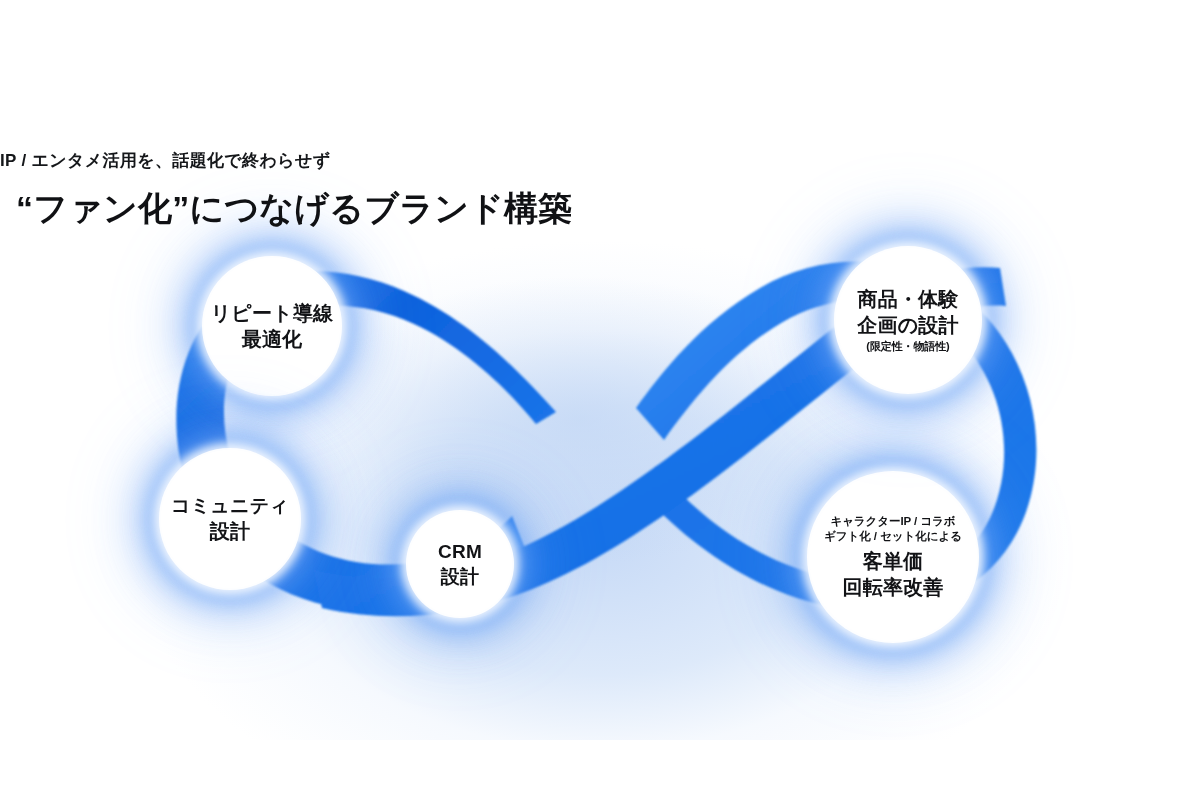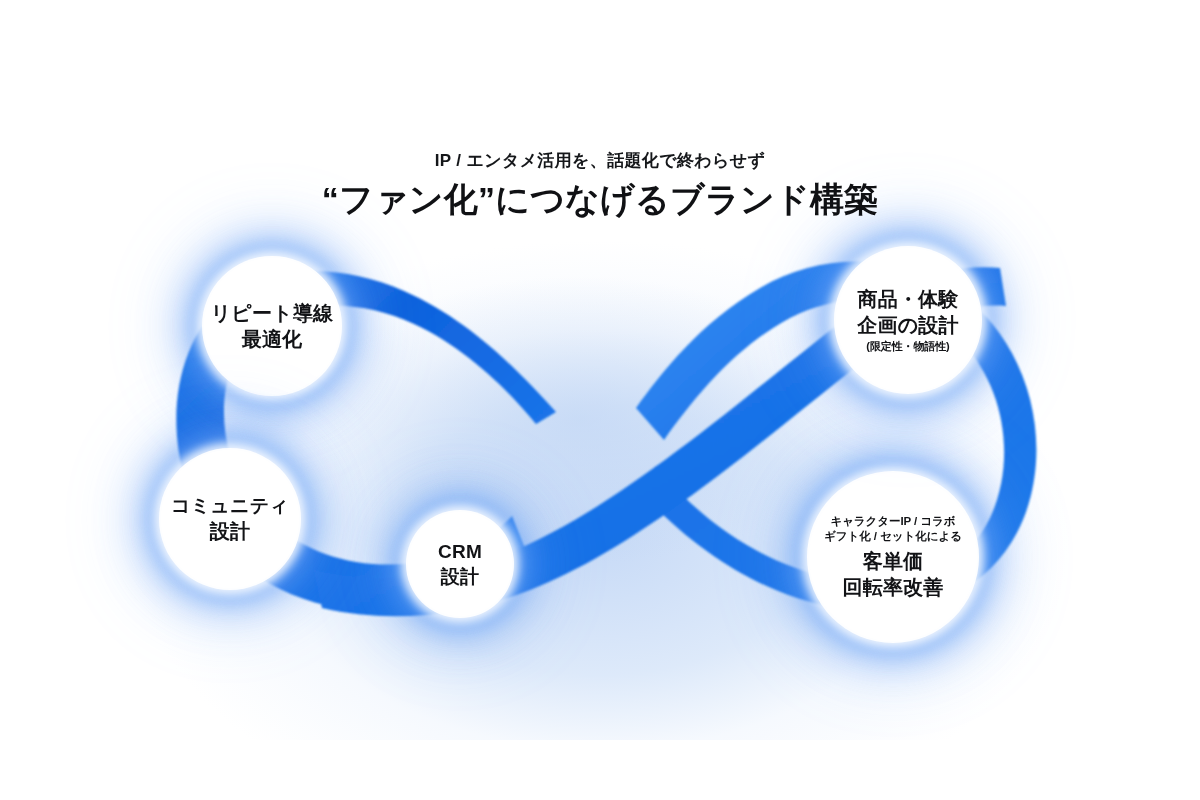--- a/index.html
+++ b/index.html
@@ -50,38 +50,38 @@
         rgba(255, 255, 255, 0) 72%);
     pointer-events: none;
   }
 
   
   .titles {
     position: absolute;
     left: 0;
     top: 150px;
     width: 1200px;
-    text-align: center;
+    text-align: left;
     z-index: 40;
   }
   .subtitle {
     font-size: 17px;
     font-weight: bold;
     color: #15171a;
     letter-spacing: 0.02em;
     line-height: 1.3;
     margin: 0 0 6px 0;
   }
   .headline {
     font-size: 34px;
     font-weight: bold;
     color: #101114;
     letter-spacing: 0.005em;
     line-height: 1.22;
-    margin: 7px;
+    margin: 16px;
     white-space: nowrap;
   }
 
   
   #ribbon {
     position: absolute;
     left: 0;
     top: 0;
     width: 1200px;
     height: 800px;

